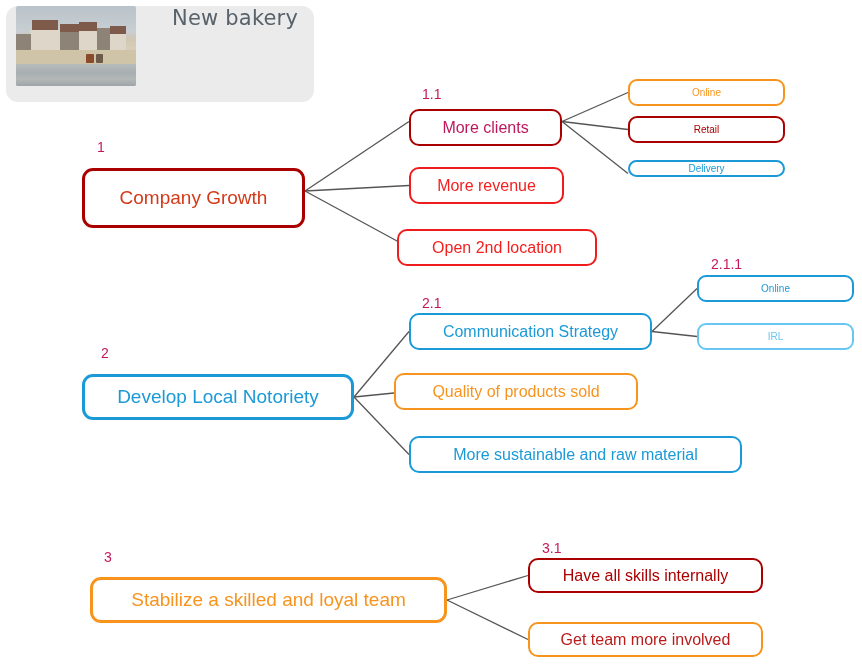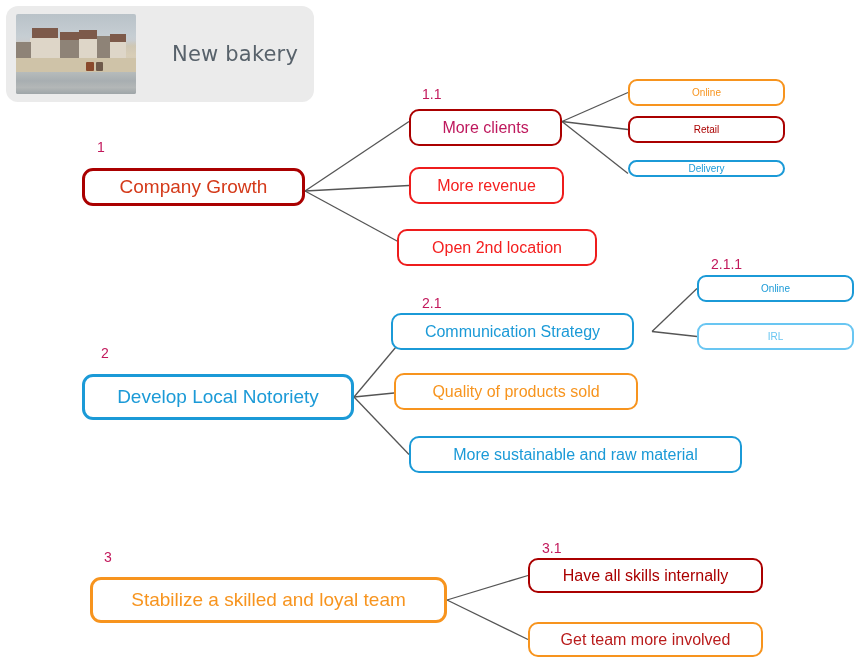--- a/index.html
+++ b/index.html
@@ -37,21 +37,21 @@
   
   #header-card {
     position: absolute;
     left: 6px;
     top: 6px;
     width: 308px;
     height: 96px;
     background: #ebebeb;
     border-radius: 12px;
     display: flex;
-    align-items: center;
+    align-items: flex-start;
   }
   #header-thumb {
     width: 120px;
     height: 80px;
     margin-left: 10px;
     border-radius: 2px;
     position: relative;
     overflow: hidden;
     flex: none;
     background: linear-gradient(#b9c2c8 0%, #c6ced3 28%, #c9cdd0 33%, #cfc7b4 40%, #d8cdb6 52%, #cfc9bd 62%, #b9bdbe 74%, #aab0b3 88%, #9fa7ab 100%);
@@ -179,21 +179,21 @@
       <div class="dark-house" style="left:0px; top:28px; width:15px; height:18px;"></div>
       <div class="beach"></div>
       <div class="water"></div>
       <div class="horse" style="left:70px; top:48px; width:8px; height:9px;"></div>
       <div class="horse2" style="left:80px; top:48px; width:7px; height:9px;"></div>
     </div>
     <div id="header-title">New bakery</div>
   </div>
 
 <div class="num" style="left: 97px; top: 139px; color: rgb(194, 24, 91);">1</div>
-    <div class="node lvl1" style="left: 82px; top: 168px; width: 223px; height: 38px; border-color: rgb(170, 0, 0); color: rgb(212, 58, 26);">
+    <div class="node lvl1" style="left: 82px; top: 168px; width: 223px; height: 60px; border-color: rgb(170, 0, 0); color: rgb(212, 58, 26);">
       <span>Company Growth</span>
     </div>
     <div class="num" style="left: 422px; top: 86px; color: rgb(194, 24, 91);">1.1</div>
     <div class="node lvl2" style="left: 409px; top: 109px; width: 153px; height: 37px; border-color: rgb(170, 0, 0); color: #be185d;">
       <span>More clients</span>
     </div>
     <div class="node lvl2" style="left: 409px; top: 167px; width: 155px; height: 37px; border-color: rgb(238, 28, 28); color: rgb(244, 32, 32);">
       <span>More revenue</span>
     </div>
     <div class="node lvl2" style="left: 397px; top: 229px; width: 200px; height: 37px; border-color: rgb(238, 28, 28); color: rgb(244, 32, 32);">
@@ -206,21 +206,21 @@
       <span>Retail</span>
     </div>
     <div class="node lvl3" style="left: 628px; top: 160px; width: 157px; height: 17px; border-color: rgb(27, 154, 215); color: rgb(27, 154, 215);">
       <span>Delivery</span>
     </div>
     <div class="num" style="left: 101px; top: 345px; color: rgb(194, 24, 91);">2</div>
     <div class="node lvl1" style="left: 82px; top: 374px; width: 272px; height: 46px; border-color: rgb(27, 154, 215); color: rgb(27, 154, 215);">
       <span>Develop Local Notoriety</span>
     </div>
     <div class="num" style="left: 422px; top: 295px; color: rgb(194, 24, 91);">2.1</div>
-    <div class="node lvl2" style="left: 391px; top: 313px; width: 243px; height: 37px; border-color: rgb(27, 154, 215); color: rgb(27, 154, 215);">
+    <div class="node lvl2" style="left: 409px; top: 313px; width: 243px; height: 37px; border-color: rgb(27, 154, 215); color: rgb(27, 154, 215);">
       <span>Communication Strategy</span>
     </div>
     <div class="node lvl2" style="left: 394px; top: 373px; width: 244px; height: 37px; border-color: rgb(247, 148, 30); color: rgb(247, 148, 30);">
       <span>Quality of products sold</span>
     </div>
     <div class="node lvl2" style="left: 409px; top: 436px; width: 333px; height: 37px; border-color: rgb(27, 154, 215); color: rgb(27, 154, 215);">
       <span>More sustainable and raw material</span>
     </div>
     <div class="num" style="left: 711px; top: 256px; color: rgb(194, 24, 91);">2.1.1</div>
     <div class="node lvl3" style="left: 697px; top: 275px; width: 157px; height: 27px; border-color: rgb(27, 154, 215); color: rgb(27, 154, 215);">

